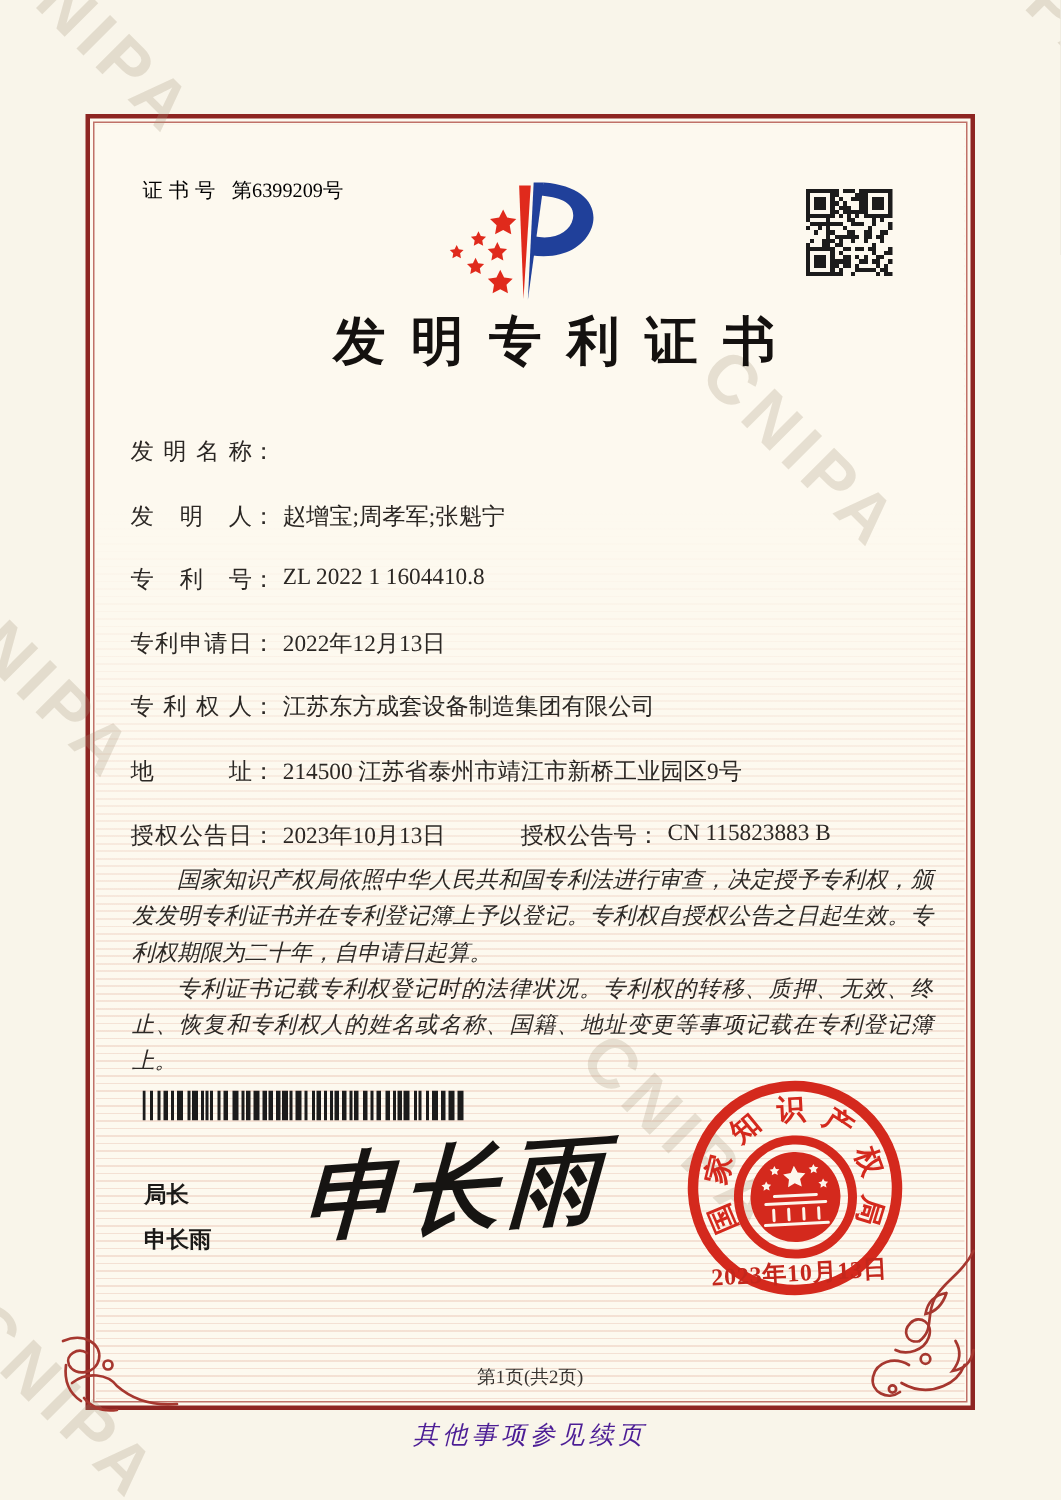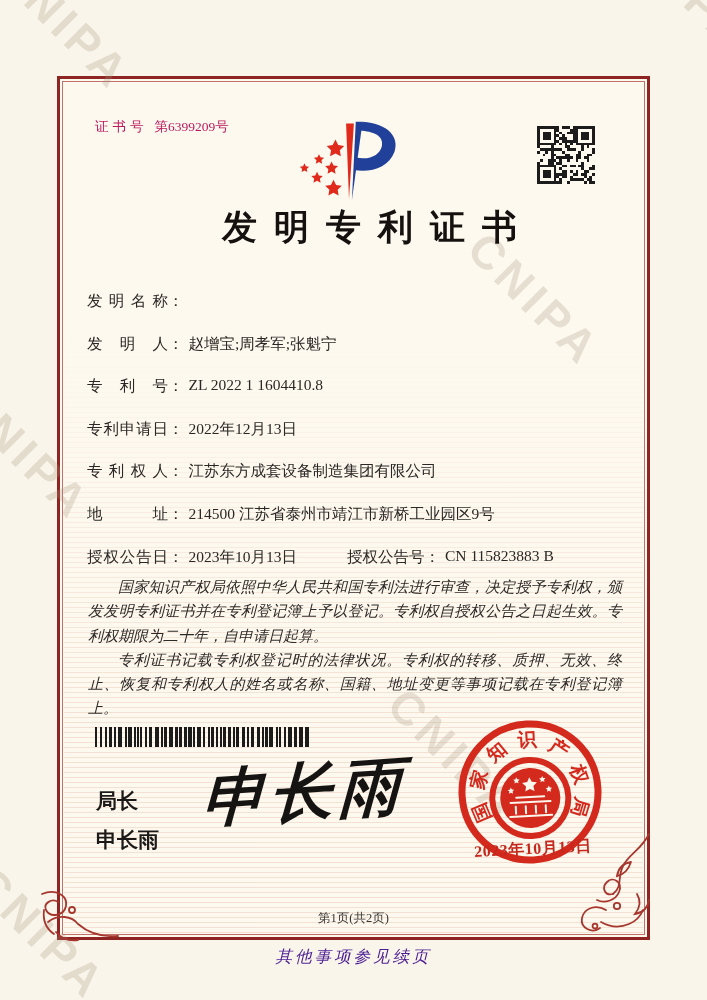--- a/index.html
+++ b/index.html
@@ -11,21 +11,21 @@
       z-index:1;white-space:nowrap;pointer-events:none;}
   
   .frame{position:absolute;left:57px;top:76px;width:593px;height:864px;border:3px solid #8e2522;
          background:#fdf9ef;box-sizing:border-box;z-index:0;}
   .frame-inner{position:absolute;inset:2px;border:1px solid #c07168;}
   .stripes{position:absolute;inset:4px;
            background:repeating-linear-gradient(0deg, rgba(213,138,115,.22) 0 1px, rgba(213,138,115,0) 1px 5px);}
   .stripe-fade{position:absolute;inset:4px;
            background:linear-gradient(180deg,#fdf9ef 0%,#fdf9ef 30%,rgba(253,249,239,.55) 48%,rgba(253,249,239,0) 74%);}
   
-  .cert-no{position:absolute;left:95px;top:118px;font-size:13.5px;color:#be185d;z-index:2;}
+  .cert-no{position:absolute;left:95px;top:118px;font-size:13.5px;color:#000000;z-index:2;}
   .cert-no .lbl{letter-spacing:4px;margin-right:7px;}
   .logo{position:absolute;left:290px;top:112px;width:118px;height:92px;z-index:2;}
   .qr{position:absolute;left:537px;top:126px;width:58px;height:58px;z-index:2;}
   .title{position:absolute;left:57px;width:593px;top:204px;text-align:center;font-size:35px;
          font-weight:700;color:#14110f;letter-spacing:17px;text-indent:17px;z-index:2;margin-left:16px;}
   
   .fields{position:absolute;left:87px;top:291px;width:490px;z-index:2;}
   .frow{display:flex;align-items:flex-start;height:42.6px;font-size:15.5px;color:#2b2724;}
   .flabel{display:inline-block;width:81px;text-align:justify;text-align-last:justify;}
   .fcolon{margin-right:5px;}
@@ -33,21 +33,21 @@
   .pair2{margin-left:50px;display:flex;font-family:Liberation Serif, serif;}
   
   .body-text{position:absolute;left:88px;top:575px;width:534px;z-index:2;font-size:15px;
              line-height:24.3px;color:#2d2926;font-style:italic;text-align:justify;}
   .body-text p{margin:0;text-indent:2em;}
   
   .barcode{position:absolute;left:95px;top:727px;width:216px;height:20px;z-index:2;}
   
   .signoff{position:absolute;left:96px;top:787px;z-index:2;
            font-family:"Liberation Sans","DejaVu Sans",sans-serif;
-           font-size:21px;color:#1c1a18;font-weight:600;}
+           font-size:15px;color:#1c1a18;font-weight:600;}
   .signoff .name{margin-top:11px;}
   .sig-script{position:absolute;left:202px;top:750px;z-index:3;font-size:63px;color:#161412;
               font-style:italic;font-weight:600;letter-spacing:5px;
               transform:rotate(-4deg) skewX(-6deg);}
   
   .seal{position:absolute;left:455px;top:717px;width:150px;height:150px;z-index:3;transform:rotate(-3deg);}
   .seal-char{font-size:19px;font-weight:700;fill:#d4291d;}
   .seal-date{font-size:16px;font-weight:700;fill:#c4271c;letter-spacing:.5px;}
   
   .flourish-br{position:absolute;left:571px;top:832px;z-index:2;}

